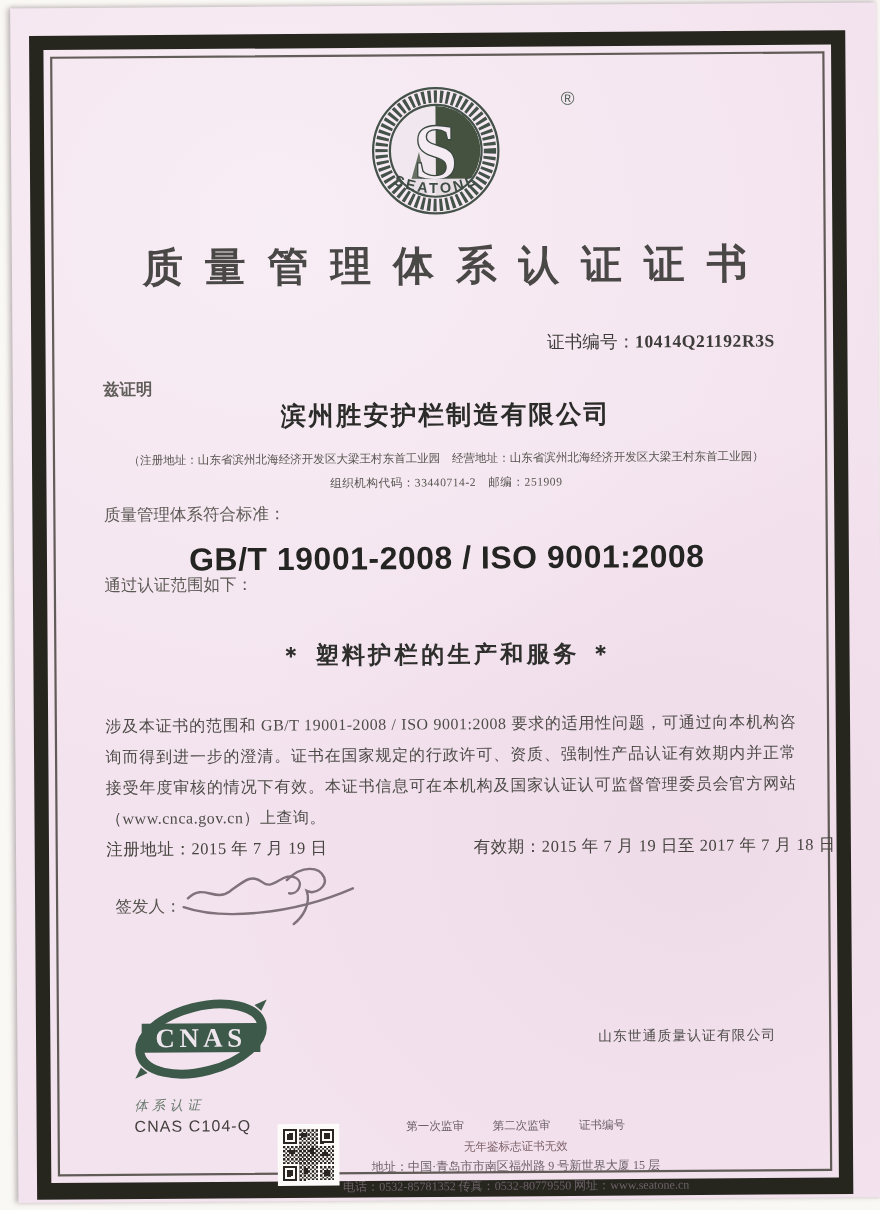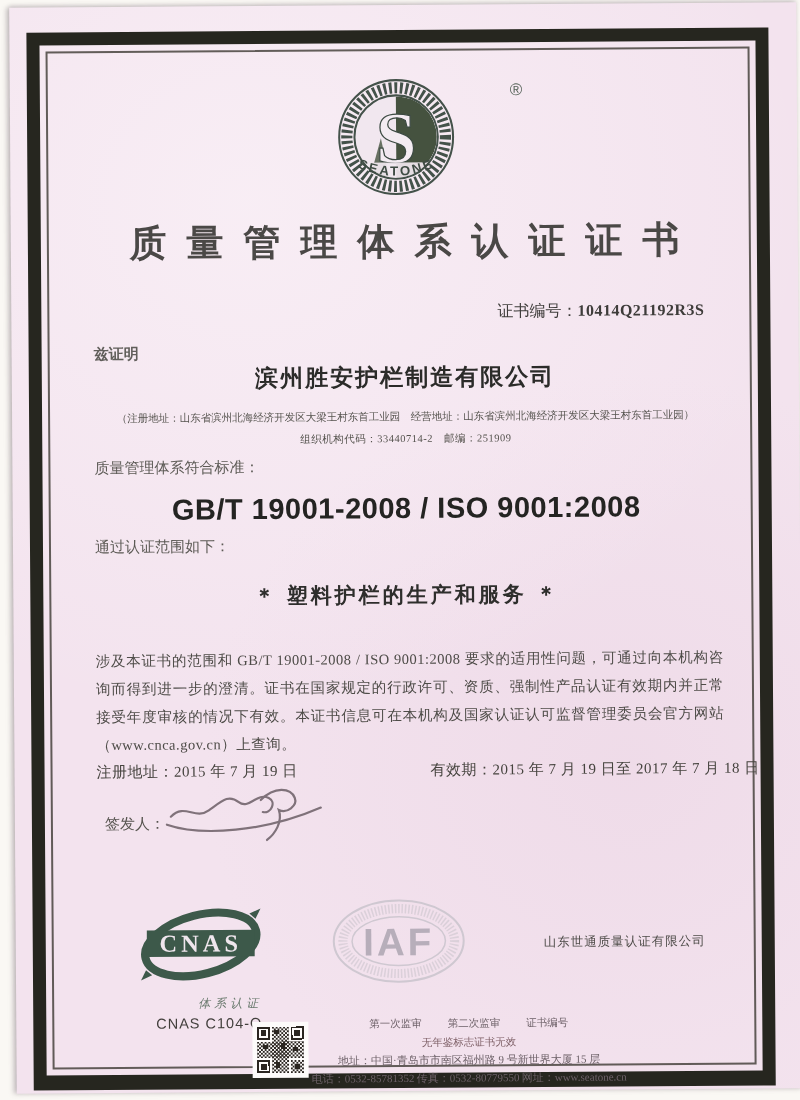--- a/index.html
+++ b/index.html
@@ -39,35 +39,35 @@
     font-size:23px;font-weight:700;color:#2b2b29;letter-spacing:2px;
   }
   .addr{position:absolute;left:0;top:405px;width:100%;text-align:center;font-size:10.5px;color:#56544f;}
   .orgcode{position:absolute;left:0;top:427px;width:100%;text-align:center;font-size:10.5px;color:#56544f;letter-spacing:0.5px;}
   .std-label{position:absolute;left:82px;top:452px;font-size:15px;color:#5c5a55;}
   .std-value{
     position:absolute;left:0;top:487px;width:100%;text-align:center;
     font-family:"Liberation Sans","DejaVu Sans",sans-serif;
     font-size:29px;font-weight:700;color:#242422;letter-spacing:0.5px;
   }
-  .scope-label{position:absolute;left:82px;top:531px;font-size:15px;color:#5c5a55;}
+  .scope-label{position:absolute;left:82px;top:516px;font-size:15px;color:#5c5a55;}
   .scope-value{
     position:absolute;left:0;top:576px;width:100%;text-align:center;
     font-family:"Liberation Sans","DejaVu Sans",sans-serif;
     font-size:21px;font-weight:700;color:#2e2e2c;letter-spacing:3px;
   }
   .statement{
     position:absolute;left:82px;top:640px;width:628px;
     font-size:14.5px;line-height:28px;text-align:justify;color:#4e4c48;letter-spacing:0.5px;
   }
   .date-issue{position:absolute;left:82px;top:756px;font-size:15px;color:#46443f;letter-spacing:0.5px;}
   .date-valid{position:absolute;left:416px;top:756px;font-size:15px;color:#46443f;letter-spacing:0.5px;}
   .signer{position:absolute;left:90px;top:808px;font-size:15px;color:#56544f;text-align:center;}
   .sig-svg{position:absolute;left:150px;top:772px;width:190px;height:70px;}
-  .cnas{position:absolute;left:106px;top:893px;width:140px;text-align:right;}
+  .cnas{position:absolute;left:106px;top:893px;width:140px;text-align:left;}
   .cnas svg{width:122px;height:90px;}
   .cnas-caption{font-size:12px;color:#6a7a6e;letter-spacing:4px;margin-top:2px;font-style:italic;}
   .cnas-code{font-size:14.5px;color:#423f3c;letter-spacing:1px;margin-top:3px;font-family:"Liberation Sans",sans-serif;}
   .iaf{position:absolute;left:315px;top:893px;width:136px;}
   .iaf svg{width:136px;height:86px;}
   .issuer{position:absolute;left:528px;top:930px;font-size:12.5px;color:#4e4c49;letter-spacing:1px;}
   .footer-center{position:absolute;left:295px;top:1012px;width:315px;text-align:center;color:#6d6168;}
   .audit-row{display:flex;justify-content:center;gap:26px;font-size:10.5px;}
   .notice{font-size:10.5px;margin-top:5px;color:#7d5f66;}
   .f-addr{font-size:11px;margin-top:3px;}
@@ -146,28 +146,20 @@
       </g>
       <path d="M108 14 l11 -5 -5 10 z" fill="#3d594a"></path>
       <path d="M12 74 l-11 5 5 -10 z" fill="#3d594a"></path>
       <rect x="7" y="30" width="106" height="26" fill="#3d594a"></rect>
       <text x="60" y="51" text-anchor="middle" font-size="24" font-weight="bold" letter-spacing="4" fill="#efe6ed" font-family="'Liberation Serif',serif">CNAS</text>
     </svg>
     <div class="cnas-caption">体系认证</div>
     <div class="cnas-code">CNAS C104-Q</div>
   </div>
 
-  <div class="iaf">
-    <svg viewBox="0 0 134 84">
-      <ellipse cx="67" cy="42" rx="64" ry="40" fill="none" stroke="#cfc8d1" stroke-width="2"></ellipse>
-      <ellipse cx="67" cy="42" rx="55" ry="32" fill="none" stroke="#cbc4cd" stroke-width="9" stroke-dasharray="1.5 1.8" opacity="0.6"></ellipse>
-      <ellipse cx="67" cy="42" rx="46" ry="24" fill="none" stroke="#cfc8d1" stroke-width="1.5"></ellipse>
-      <text x="67" y="56" text-anchor="middle" font-size="38" font-weight="bold" letter-spacing="3" fill="#b7aeba" font-family="'Liberation Sans',sans-serif">IAF</text>
-    </svg>
-  </div>
 
   <div class="issuer">山东世通质量认证有限公司</div>
 
   <div class="qr">
     <svg viewBox="0 0 29 29" shape-rendering="crispEdges">
       <rect width="29" height="29" fill="#fdfbfa"></rect>
       <pattern id="qd" width="2" height="2" patternUnits="userSpaceOnUse">
         <rect width="1" height="1" fill="#2a2520"></rect>
           <rect x="1" y="1" width="1" height="1" fill="#2a2520"></rect>
       </pattern>

